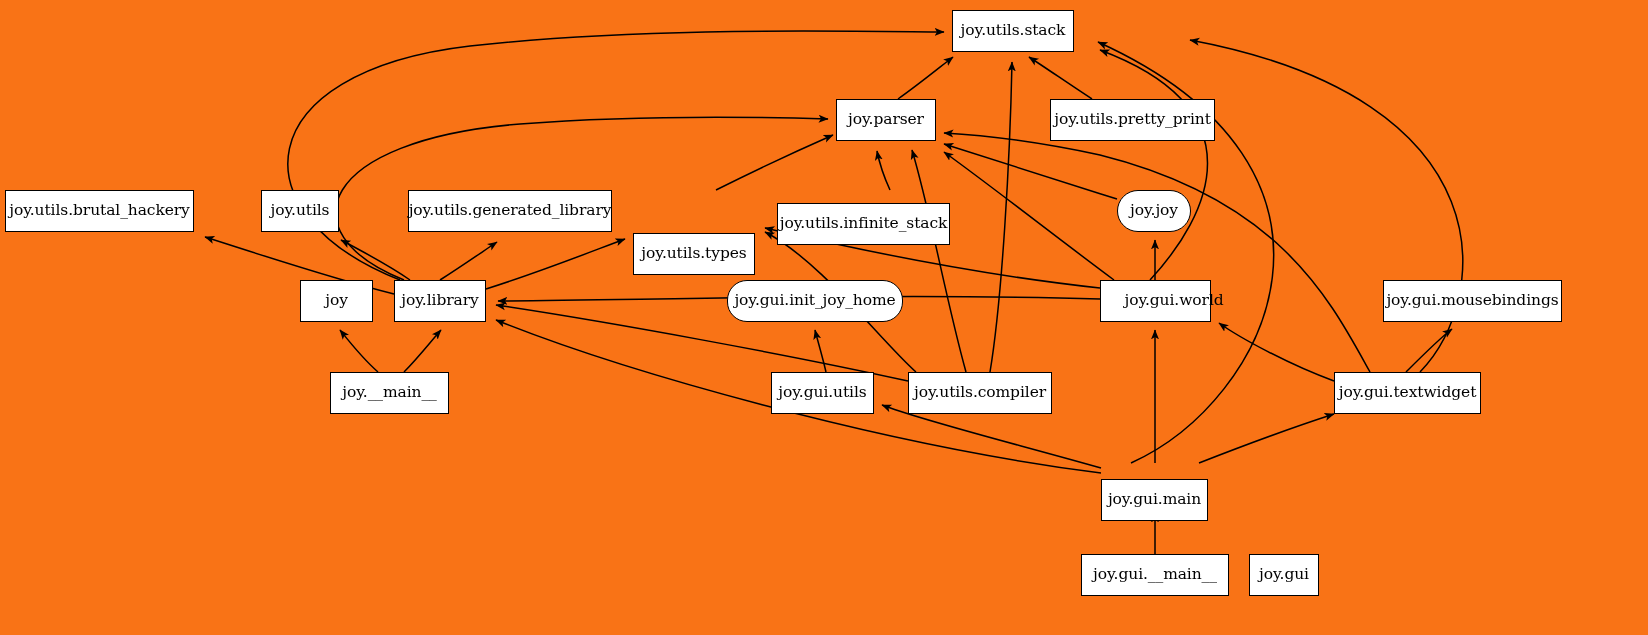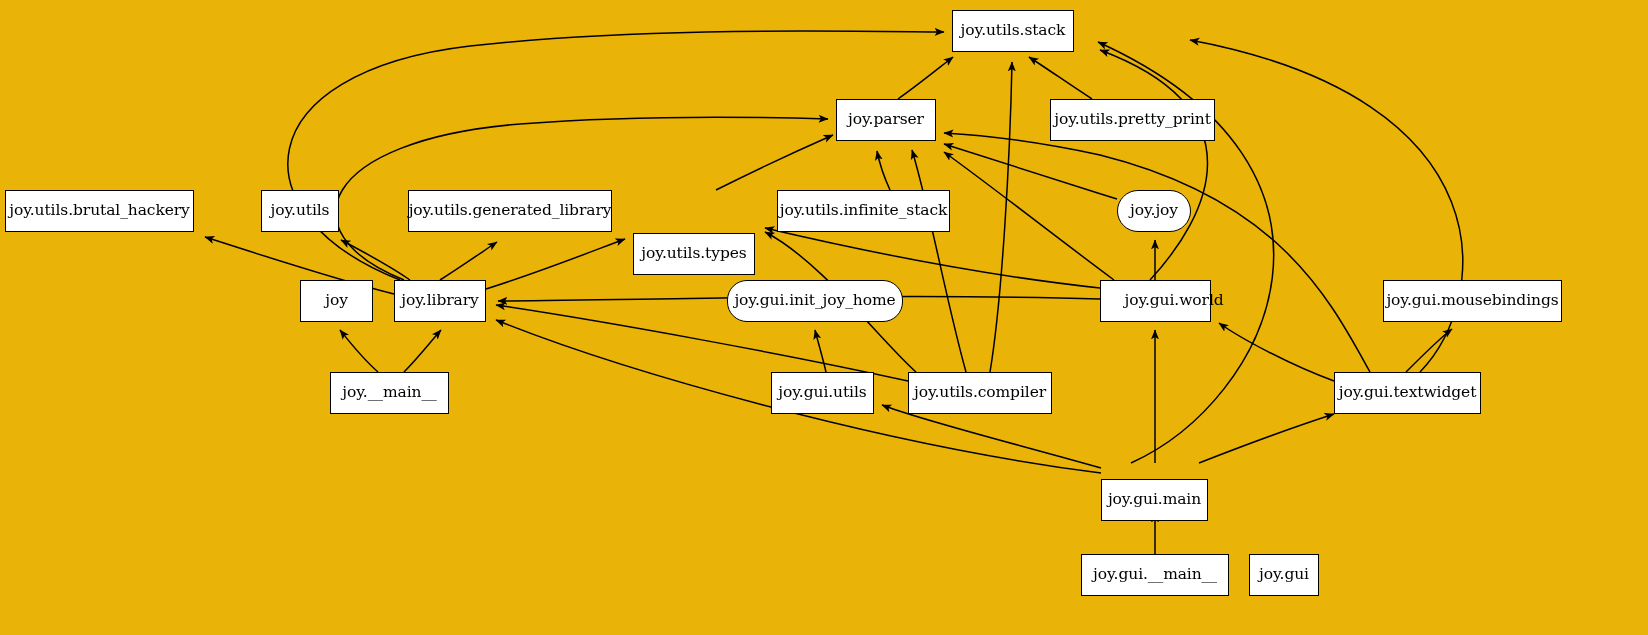--- a/index.html
+++ b/index.html
@@ -4,21 +4,21 @@
 <style>
   html, body {
     margin: 0;
     padding: 0;
     background: #ffffff;
   }
   #canvas {
     position: relative;
     width: 1648px;
     height: 635px;
-    background: #eab308;
+    background: #f97316;
     overflow: hidden;
     font-family: "DejaVu Serif", "Liberation Serif", serif;
   }
   #edges {
     position: absolute;
     left: 0;
     top: 0;
     width: 1648px;
     height: 635px;
   }
@@ -136,21 +136,21 @@
   </div>
   <div class="node" style="left:261px;top:190px;width:78px;height:42px;">
     <span class="node-label">joy.utils</span>
   </div>
   <div class="node" style="left:408px;top:190px;width:204px;height:42px;">
     <span class="node-label">joy.utils.generated_library</span>
   </div>
   <div class="node" style="left:633px;top:190px;width:122px;height:42px;margin-top:43px;">
     <span class="node-label">joy.utils.types</span>
   </div>
-  <div class="node" style="left:777px;top:190px;width:173px;height:42px;">
+  <div class="node" style="left:777px;top:203px;width:173px;height:42px;">
     <span class="node-label">joy.utils.infinite_stack</span>
   </div>
   <div class="node" style="left:1117px;top:190px;width:74px;height:42px;border-radius:21px;">
     <span class="node-label">joy.joy</span>
   </div>
   <div class="node" style="left:300px;top:280px;width:73px;height:42px;">
     <span class="node-label">joy</span>
   </div>
   <div class="node" style="left:394px;top:280px;width:92px;height:42px;">
     <span class="node-label">joy.library</span>

